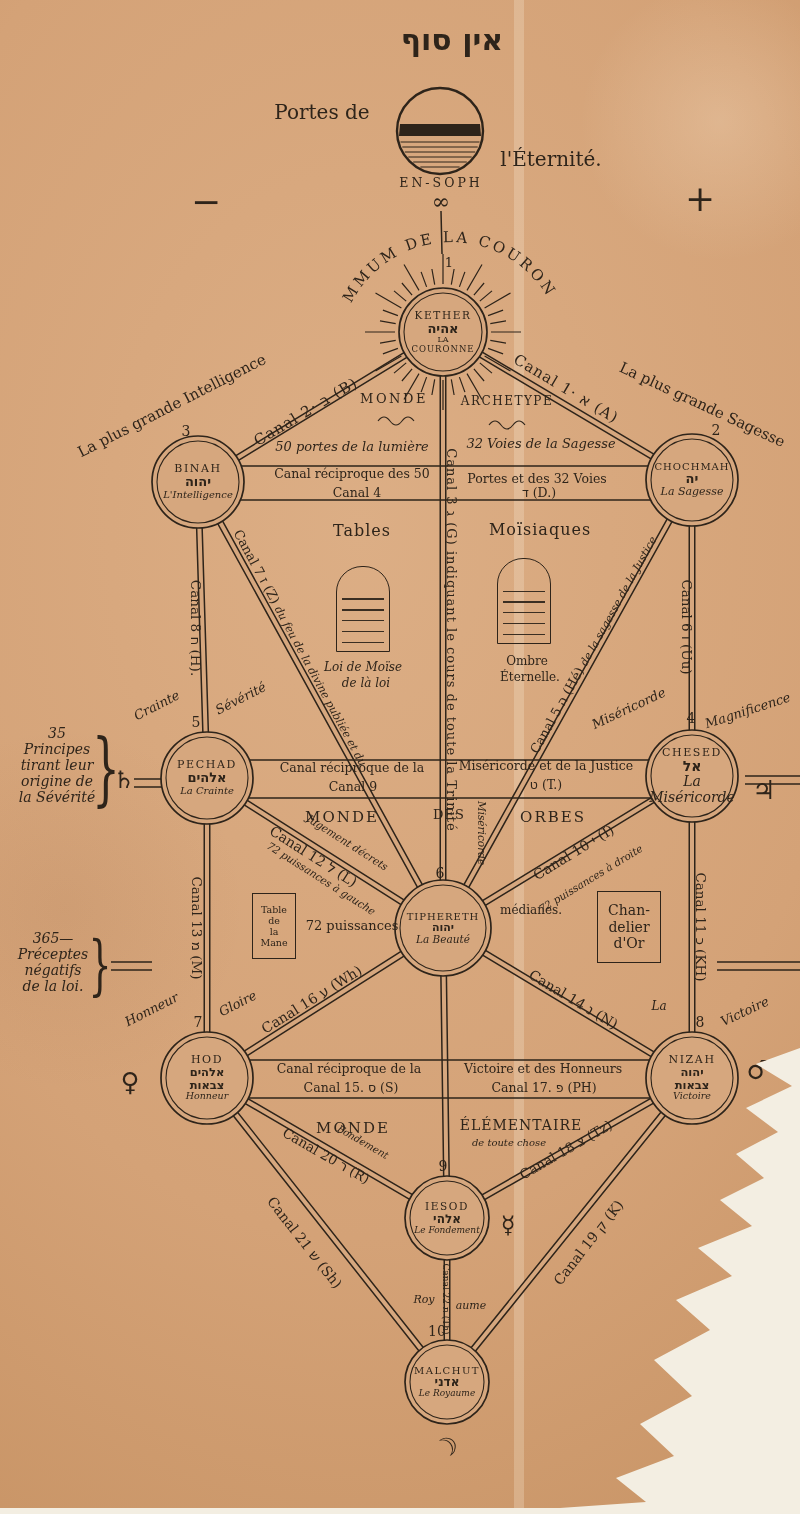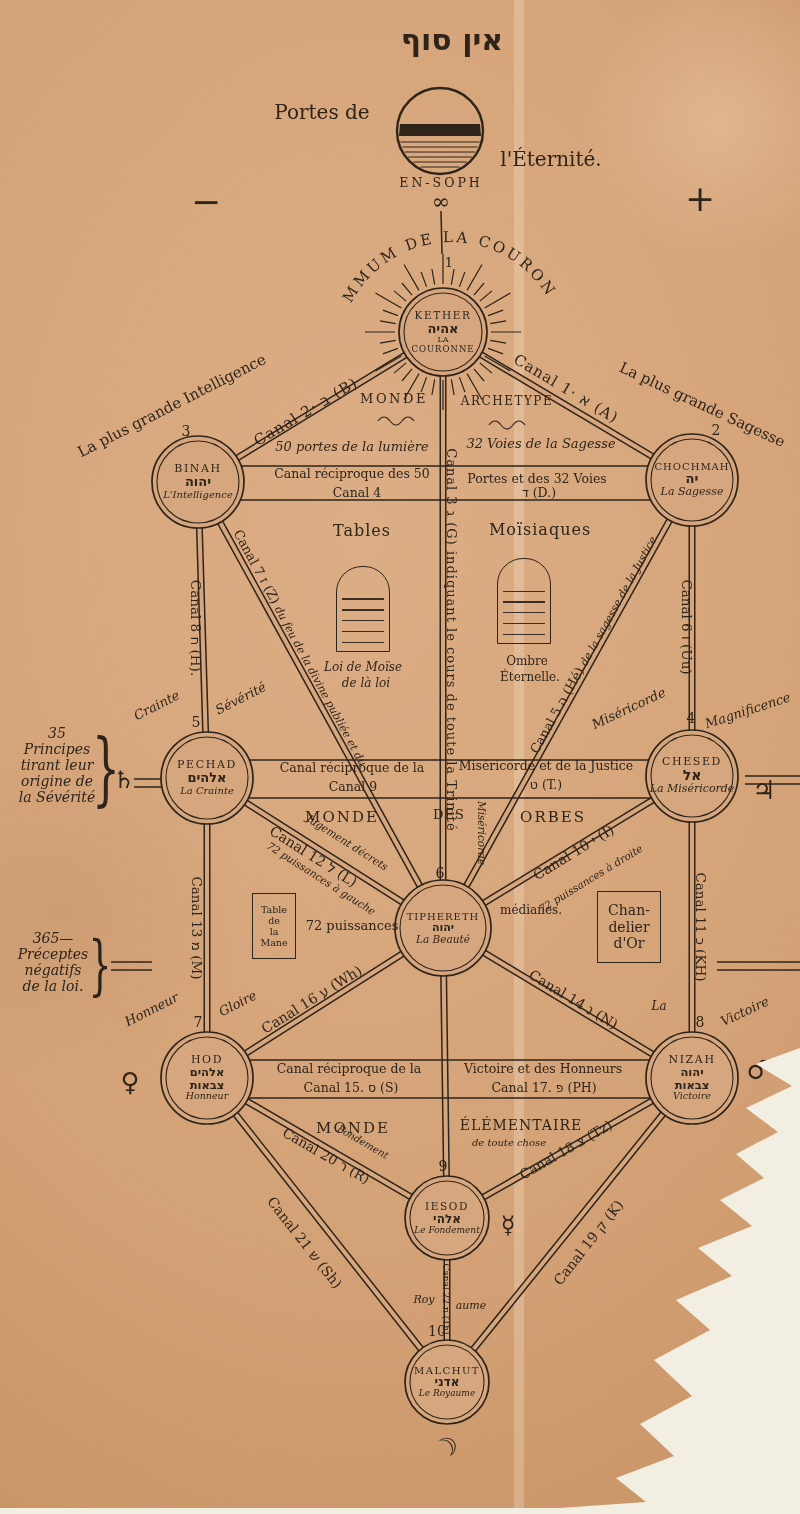--- a/index.html
+++ b/index.html
@@ -241,21 +241,21 @@
     <div class="sb" style="font-size:11px;">La Sagesse</div>
   </div>
   <div class="seph" style="left:207px;top:778px;">
     <div class="nm">PECHAD</div>
     <div class="hb">אלהים</div>
     <div class="sb">La Crainte</div>
   </div>
   <div class="seph" style="left:692px;top:776px;">
     <div class="nm">CHESED</div>
     <div class="hb" style="font-size:14px;">אל</div>
-    <div class="sb" style="font-size:11px;">La Miséricorde</div>
+    <div class="sb" style="font-size:14px;">La Miséricorde</div>
   </div>
   <div class="seph" style="left:443px;top:928px;">
     <div class="nm" style="font-size:10px;letter-spacing:1px;">TIPHERETH</div>
     <div class="hb" style="font-size:11px;">יהוה</div>
     <div class="sb" style="font-size:10.5px;">La Beauté</div>
   </div>
   <div class="seph" style="left:207px;top:1078px;">
     <div class="nm">HOD</div>
     <div class="hb" style="font-size:11.5px;">אלהים</div>
     <div class="hb" style="font-size:11.5px;">צבאות</div>

